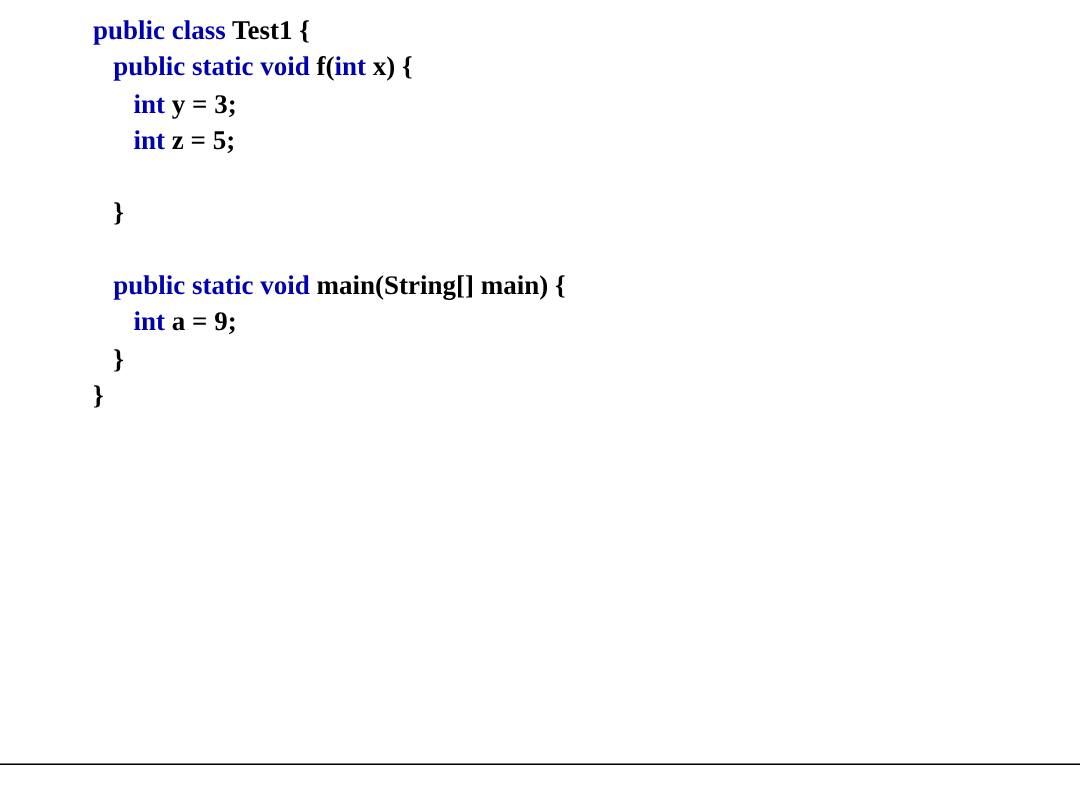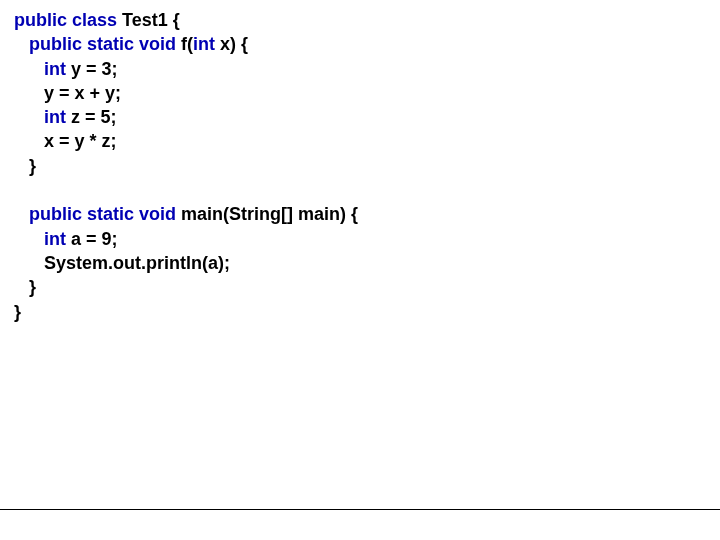--- a/index.html
+++ b/index.html
@@ -5,25 +5,26 @@
   html, body {
     margin: 0;
     padding: 0;
     width: 720px;
     height: 540px;
     background: #ffffff;
     overflow: hidden;
   }
   .code-container {
     padding: 8px 14px;
-    font-family: Liberation Sans, sans-serif;
+    font-family: Liberation Serif, serif;
     font-size: 18px;
     line-height: 1.35;
     color: #000000;
     font-weight: bold;
+    margin-left: 48px;
   }
   .code-line {
     white-space: pre;
   }
   .kw {
     color: #0000b3;
   }
   .plain {
     color: #000000;
   }
@@ -39,36 +40,34 @@
 <body>
 
 <div class="code-container">
 
   <div class="code-line"><span class="kw">public class</span><span class="plain"> Test1 {</span></div>
 
   <div class="code-line"><span class="plain">   </span><span class="kw">public static void</span><span class="plain"> f(</span><span class="kw">int</span><span class="plain"> x) {</span></div>
 
   <div class="code-line"><span class="plain">      </span><span class="kw">int</span><span class="plain"> y = 3;</span></div>
 
-  <div class="code-line"><span class="plain">      </span><span class="plain">y = x + y;</span></div>
 
   <div class="code-line"><span class="plain">      </span><span class="kw">int</span><span class="plain"> z = 5;</span></div>
 
-  <div class="code-line"><span class="plain">      </span><span class="plain">x = y * z;</span></div>
+  <div class="code-line"><span class="plain">      </span></div>
 
   <div class="code-line"><span class="plain">   </span><span class="plain">}</span></div>
 
   <div class="code-line"><span class="plain"> </span></div>
 
   <div class="code-line"><span class="plain">   </span><span class="kw">public static void</span><span class="plain"> main(String[] main) {</span></div>
 
   <div class="code-line"><span class="plain">      </span><span class="kw">int</span><span class="plain"> a = 9;</span></div>
 
 
-  <div class="code-line"><span class="plain">      </span><span class="plain">System.out.println(a);</span></div>
 
   <div class="code-line"><span class="plain">   </span><span class="plain">}</span></div>
 
   <div class="code-line"><span class="plain">}</span></div>
 
 </div>
 
 <div class="bottom-rule"></div>
 
 </body></html>

